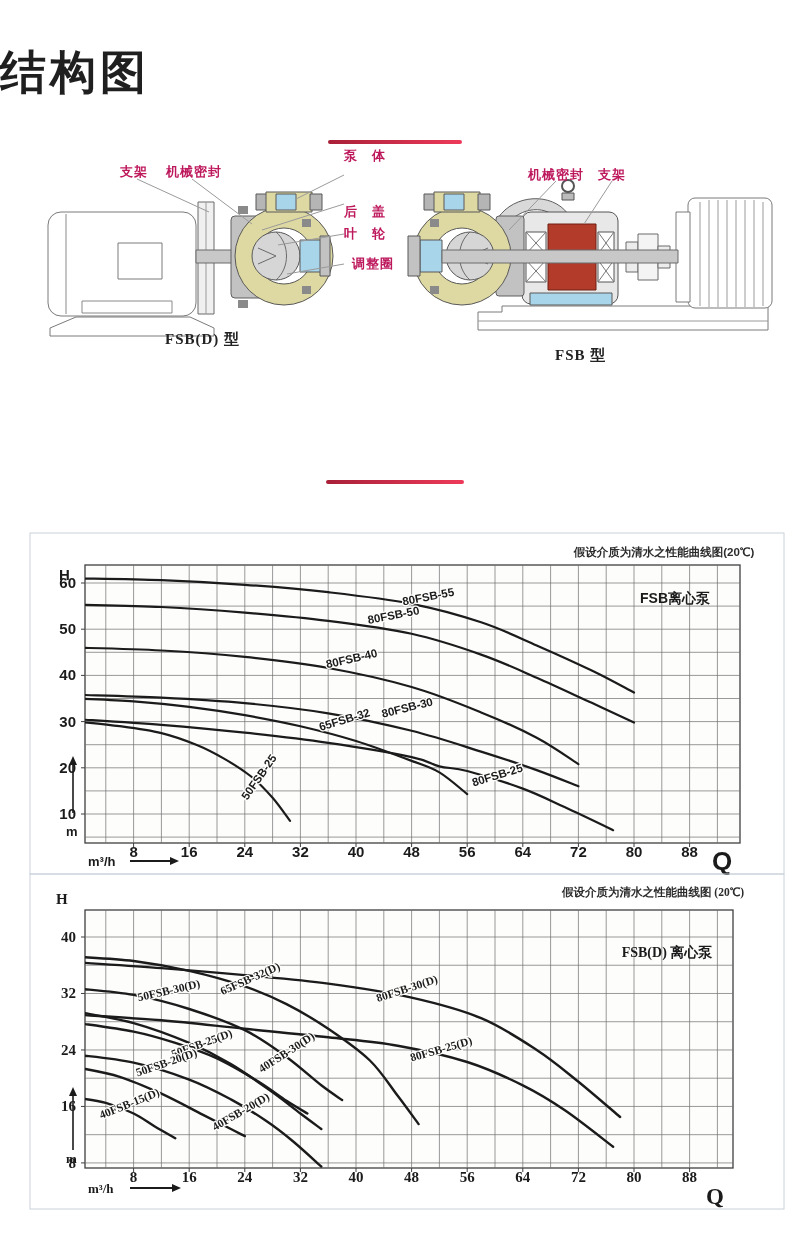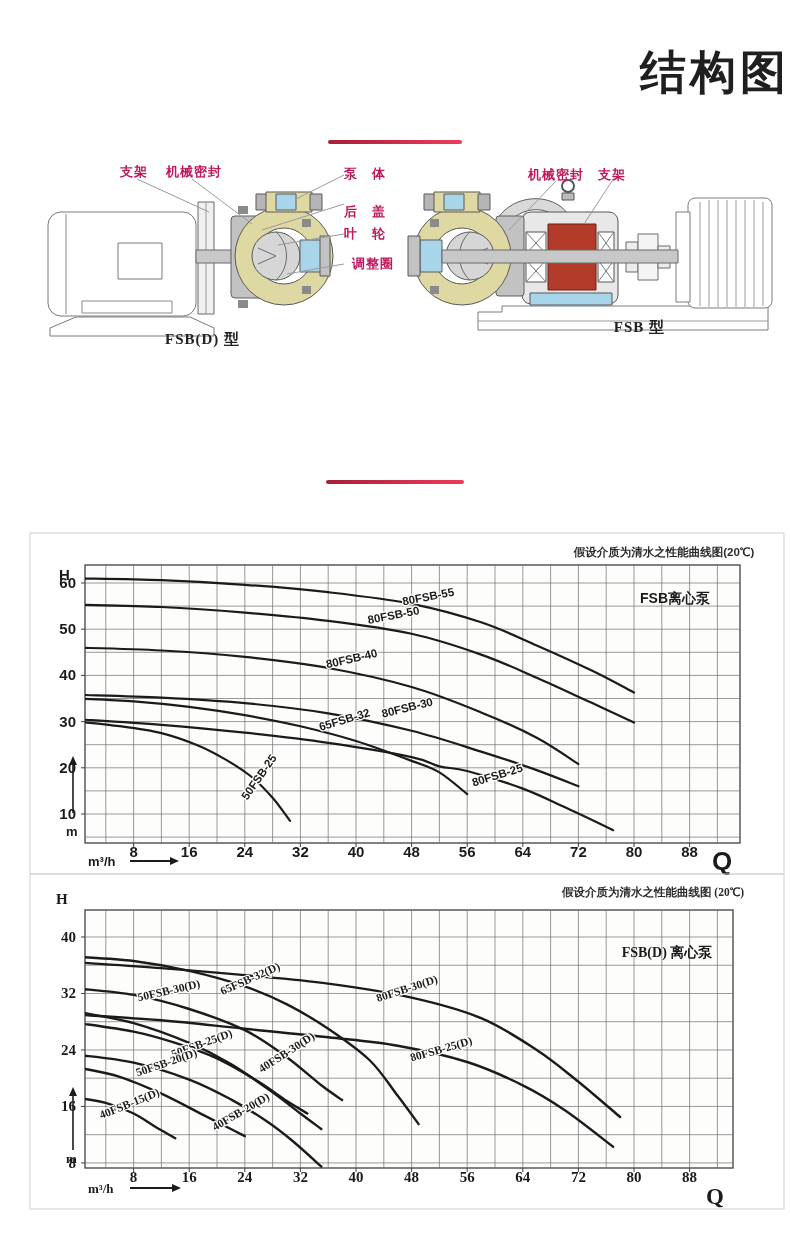--- a/index.html
+++ b/index.html
@@ -1,19 +1,19 @@
 <!DOCTYPE html>
 <html><head>
 <meta charset="utf-8">
 <style>
   html,body{margin:0;padding:0;background:#ffffff;}
   #page{position:relative;width:790px;height:1256px;background:#fff;overflow:hidden;
         font-family:"Liberation Sans",sans-serif;}
   #drawing{position:absolute;left:0;top:0;width:790px;height:1256px;}
-  .sec-title{position:absolute;left:0;width:790px;text-align:right;
+  .sec-title{position:absolute;left:0;width:790px;text-align:left;
              font-size:46px;font-weight:700;color:#1f1f1f;letter-spacing:4px;
              font-family:"Liberation Sans",sans-serif;}
   .sec-underline{position:absolute;height:4px;border-radius:2px;
                  background:linear-gradient(90deg,#a82038,#ee3a5a);}
   .part-label{position:absolute;font-size:13px;font-weight:600;color:#be185d;
               letter-spacing:1px;white-space:nowrap;}
   .caption{position:absolute;font-family:"Liberation Serif",serif;font-weight:700;
            font-size:15px;color:#222;white-space:nowrap;letter-spacing:1px;}
 </style>
 </head>
@@ -350,23 +350,23 @@
       </g>
 </svg>
 
 <div class="sec-title" style="top:42px">结构图</div>
 <div class="sec-underline" style="top:140px;left:328px;width:134px"></div>
 
 <div class="sec-underline" style="top:480px;left:326px;width:138px"></div>
 
 <div class="part-label" style="left:120px;top:163px">支架</div>
 <div class="part-label" style="left:166px;top:163px">机械密封</div>
-<div class="part-label" style="left:344px;top:165px">泵　体</div>
+<div class="part-label" style="left:344px;top:147px">泵　体</div>
 <div class="part-label" style="left:344px;top:203px">后　盖</div>
 <div class="part-label" style="left:344px;top:225px">叶　轮</div>
 <div class="part-label" style="left:352px;top:255px">调整圈</div>
 <div class="part-label" style="left:528px;top:166px">机械密封</div>
 <div class="part-label" style="left:598px;top:166px">支架</div>
 
 <div class="caption" style="left:165px;top:330px;width:140px;">FSB(D) 型</div>
-<div class="caption" style="left:555px;top:318px;width:110px;text-align:right">FSB 型</div>
+<div class="caption" style="left:555px;top:346px;width:110px;text-align:left">FSB 型</div>
 
 </div>
 
 </body></html>

